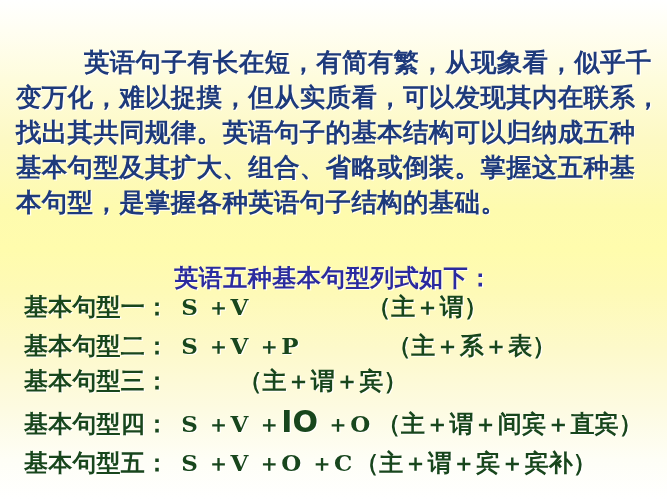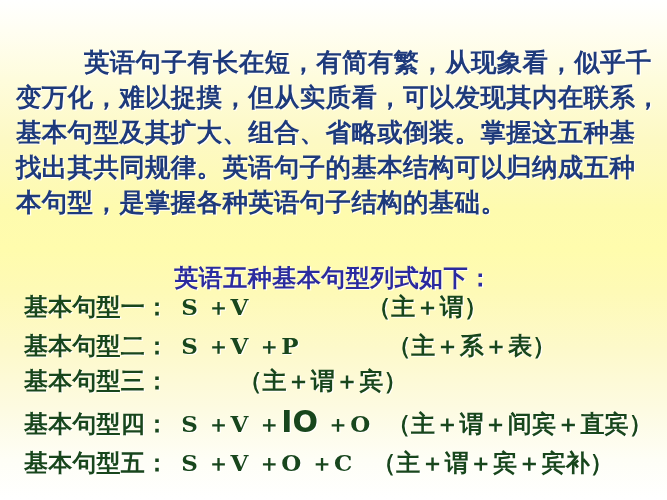--- a/index.html
+++ b/index.html
@@ -110,33 +110,33 @@
     font-size: 24px;
     letter-spacing: 0.2px;
     flex: 0 0 auto;
   }
 
   
   .pattern-row .p-formula { margin-left: 12px; }
   .row-1 .p-gloss { margin-left: 118px; }
   .row-2 .p-gloss { margin-left: 88px; }
   .row-3 .p-gloss { margin-left: 69px; }
-  .row-4 .p-gloss { margin-left: 16px; }
-  .row-5 .p-gloss { margin-left: 19px; font-family: Liberation Serif, serif; }
+  .row-4 .p-gloss { margin-left: 6px; }
+  .row-5 .p-gloss { margin-left: 2px; font-family: Liberation Serif, serif; }
 </style>
 </head>
 <body>
 
 <div id="slide">
 
   <div id="para-block">
     <div class="para-line indent">英语句子有长在短，有简有繁，从现象看，似乎千</div>
     <div class="para-line">变万化，难以捉摸，但从实质看，可以发现其内在联系，</div>
+    <div class="para-line">找出其共同规律。英语句子的基本结构可以归纳成五种</div>
     <div class="para-line">基本句型及其扩大、组合、省略或倒装。掌握这五种基</div>
-    <div class="para-line">找出其共同规律。英语句子的基本结构可以归纳成五种</div>
     <div class="para-line">本句型，是掌握各种英语句子结构的基础。</div>
   </div>
 
   <div id="section-heading">英语五种基本句型列式如下：</div>
 
   <div id="pattern-list">
 
     <div class="pattern-row row-1">
       <span class="p-label">基本句型一：</span>
       <span class="p-formula"><span>S ＋V</span><span class="io"></span><span></span></span>

